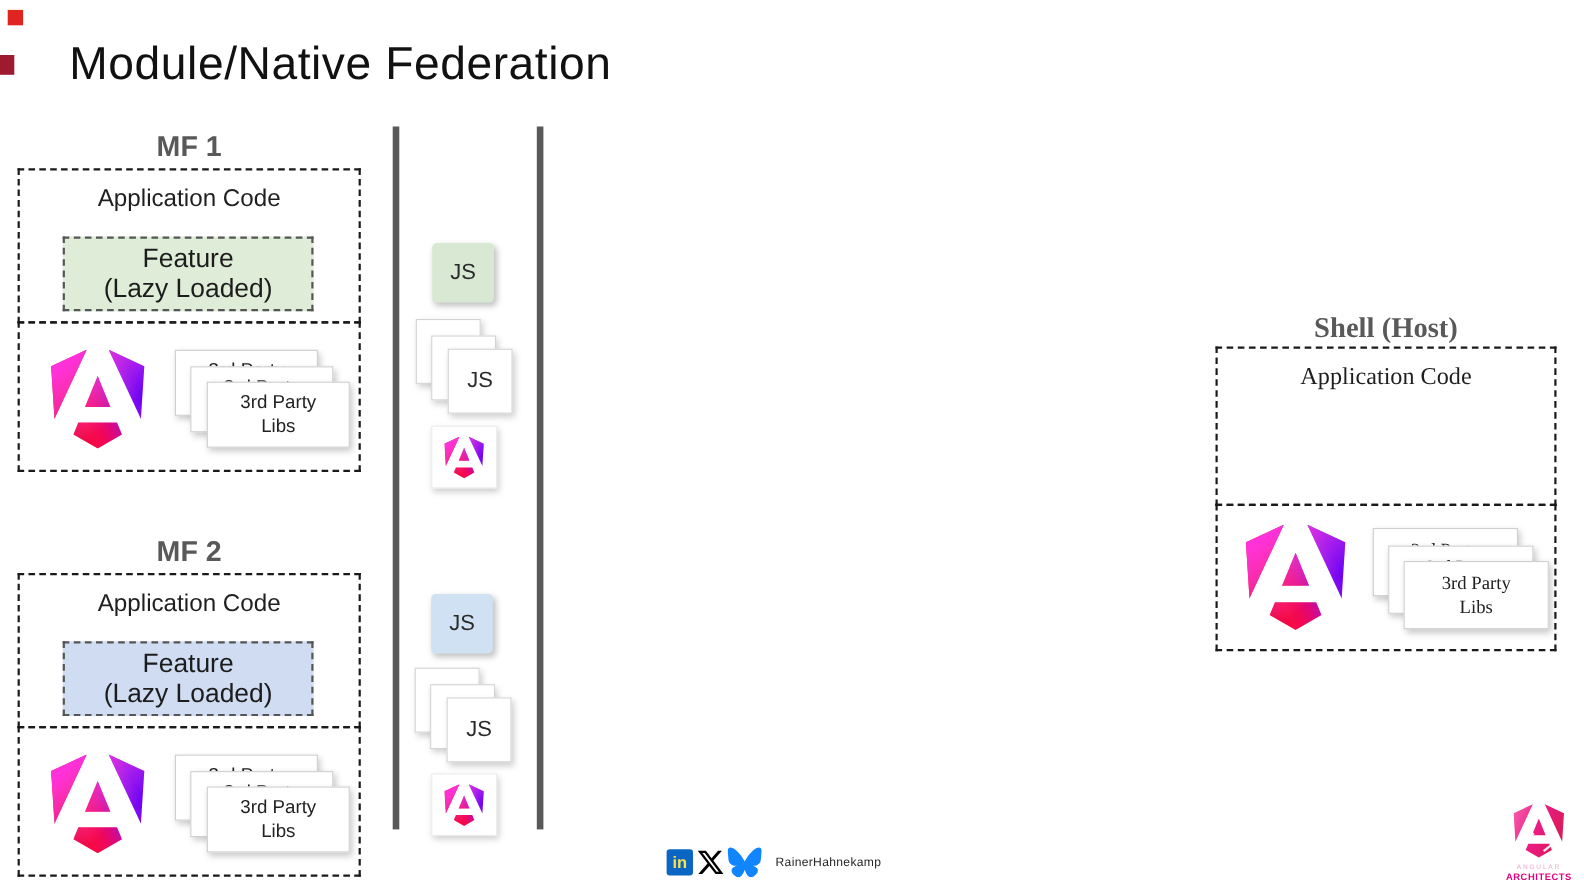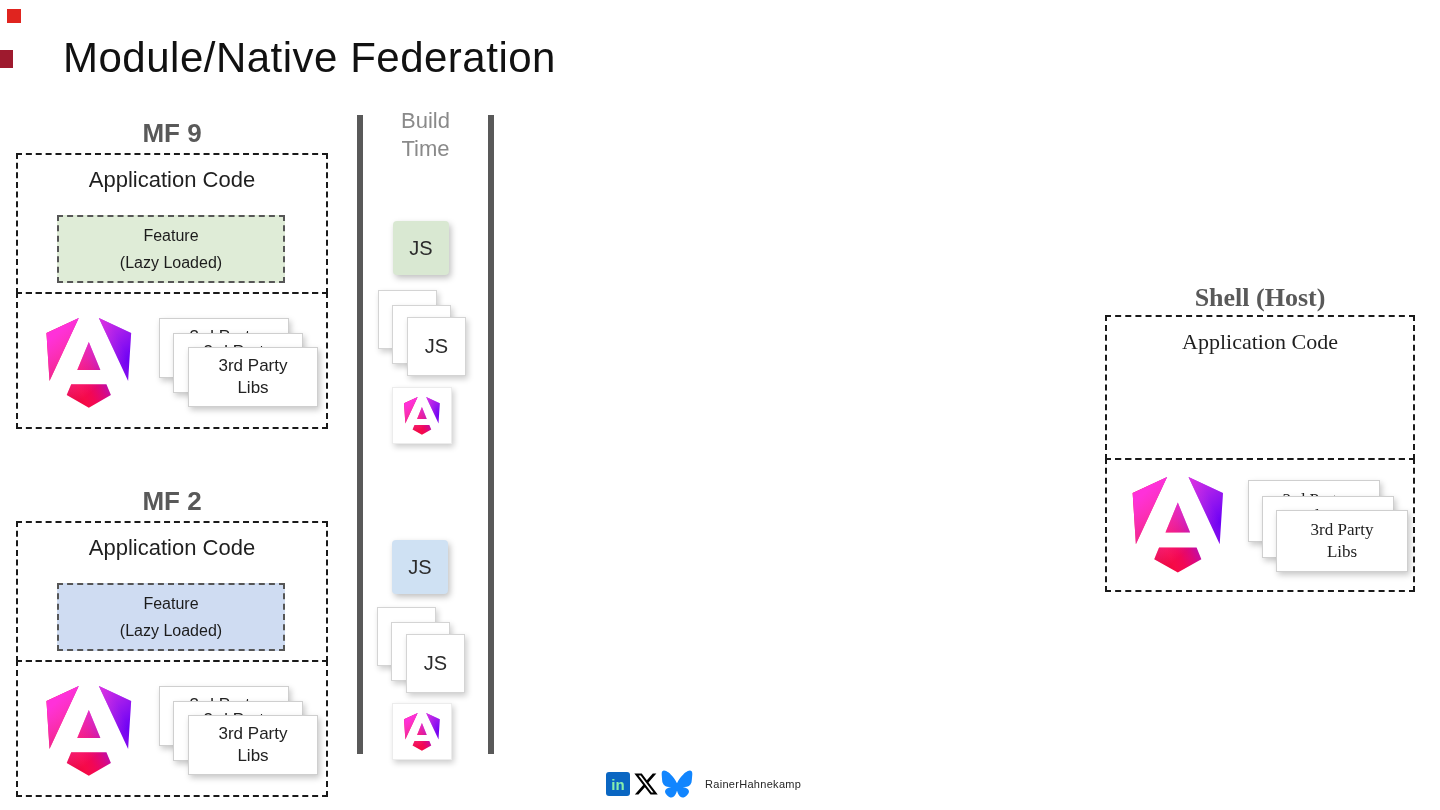--- a/index.html
+++ b/index.html
@@ -18,21 +18,21 @@
   
   .mf{position:absolute;left:16px;width:312px;}
   .mf1{top:118px;} .mf2{top:441px;margin-top:45px;}
   .group-label{height:33px;text-align:center;font-size:26px;font-weight:700;color:#595959;}
   .dashed-box{position:absolute;left:0;width:312px;border:2px dashed #1a1a1a;box-sizing:border-box;background:#fff00000;}
   .mf .app-box{top:35px;height:141px;}
   .mf .libs-box{top:174px;height:137px;}
   .app-code-label{margin-top:12px;text-align:center;font-size:22px;color:#1f1f1f;}
   .feature-box{position:absolute;left:39px;top:60px;width:228px;height:68px;border:2px dashed #565656;
                box-sizing:border-box;display:flex;flex-direction:column;justify-content:center;
-               text-align:center;font-size:16px;line-height:27px;color:#1c1c1c;}
+               text-align:center;font-size:24px;line-height:27px;color:#1c1c1c;}
   .fill-green{background:#dfecd7;}
   .fill-blue{background:#cfdcf2;}
 
   .ng-logo{position:absolute;left:27px;top:24px;width:88px;height:90px;}
   .card-stack{position:absolute;left:141px;top:24px;width:160px;height:92px;}
   .lib-card{position:absolute;width:128px;height:58px;background:#fff;border:1px solid #cfcfcf;
             box-shadow:2px 3px 6px rgba(0,0,0,.22);display:flex;flex-direction:column;justify-content:center;
             text-align:center;font-size:17px;line-height:22px;color:#222;}
   .lc0{left:0;top:0;} .lc1{left:14px;top:15px;} .lc2{left:29px;top:29px;}
 
@@ -61,21 +61,21 @@
   .shell .group-label{height:32px;}
   .shell .app-box{top:32px;height:145px;width:310px;}
   .shell .libs-box{top:175px;height:134px;width:310px;}
   .shell .ng-logo{left:24px;top:17px;width:94px;height:96px;}
   .shell .card-stack{left:141px;top:20px;}
   .shell .lib-card{width:130px;height:60px;}
   .shell .lc1{left:14px;top:16px;} .shell .lc2{left:28px;top:30px;}
 
   
   .footer{position:absolute;left:606px;top:769px;height:30px;display:flex;align-items:center;}
-  .li-icon{width:24px;height:24px;border-radius:3px;background:#0a66c2;color:#86efac;font-weight:700;
+  .li-icon{width:24px;height:24px;border-radius:3px;background:#0a66c2;color:#fde047;font-weight:700;
            font-size:15px;display:flex;align-items:center;justify-content:center;margin-right:3px;}
   .x-icon svg{width:26px;height:26px;display:block;}
   .bsky-icon svg{width:32px;height:28px;display:block;margin-left:2px;}
   .handle{margin-left:12px;font-size:11px;color:#262626;letter-spacing:.3px;}
 
   
   .brand{position:absolute;left:1364px;top:731px;width:70px;text-align:center;}
   .brand .shield{width:46px;height:49px;}
   .brand .sparkle{position:absolute;background:#fff;}
   .sp1{left:18px;top:30px;width:14px;height:2px;transform:rotate(-38deg);opacity:.9;}
@@ -114,21 +114,21 @@
       </g>
     </defs>
   </svg>
 
   <div class="accent accent-top"></div>
   <div class="accent accent-bottom"></div>
 
   <h1 class="page-title">Module/Native Federation</h1>
 
   <section class="mf mf1">
-    <div class="group-label">MF 9</div>
+    <div class="group-label">MF 1</div>
     <div class="dashed-box app-box">
       <div class="app-code-label">Application Code</div>
       <div class="feature-box fill-green">
         <div>Feature</div>
         <div>(Lazy Loaded)</div>
       </div>
     </div>
     <div class="dashed-box libs-box">
       <svg class="ng-logo" viewBox="0 0 223 236">
           <use href="#ng-shield"></use>
@@ -175,24 +175,20 @@
         <div class="lib-card lc2">
           <div>3rd Party</div>
           <div>Libs</div>
         </div>
       </div>
     </div>
   </section>
 
   <div class="vbar vbar-left"></div>
   <div class="vbar vbar-right"></div>
-  <div class="build-label">
-    <div>Build</div>
-    <div>Time</div>
-  </div>
 
   <div class="js-card js-green">JS</div>
   <div class="js-stack stack1">
     <div class="scard sc0"></div>
     <div class="scard sc1"></div>
     <div class="scard sc2">JS</div>
   </div>
   <div class="ng-card ng-card1">
     <svg viewBox="0 0 223 236">
         <use href="#ng-shield"></use>
@@ -245,14 +241,23 @@
         </svg>
     </div>
     <div class="bsky-icon">
       <svg viewBox="0 0 600 530">
           <path fill="#1185fe" d="m135.72 44.03c66.496 49.921 138.02 151.14 164.28 205.46 26.262-54.316 97.782-155.54 164.28-205.46 47.98-36.021 125.72-63.892 125.72 24.795 0 17.712-10.155 148.79-16.111 170.07-20.703 73.984-96.144 92.854-163.25 81.433 117.3 19.964 147.14 86.092 82.697 152.22-122.39 125.59-175.91-31.511-189.63-71.766-2.514-7.3797-3.6904-10.832-3.7077-7.8964-0.0174-2.9357-1.1937 0.51669-3.7077 7.8964-13.714 40.255-67.233 197.36-189.63 71.766-64.444-66.128-34.605-132.26 82.697-152.22-67.108 11.421-142.55-7.4491-163.25-81.433-5.9562-21.282-16.111-152.36-16.111-170.07 0-88.687 77.742-60.816 125.72-24.795z"></path>
         </svg>
     </div>
     <div class="handle">RainerHahnekamp</div>
   </div>
 
+  <div class="brand">
+    <svg class="shield" viewBox="0 0 223 236">
+        <use href="#shieldPath" fill="url(#aaG)"></use>
+      </svg>
+    <div class="sparkle sp1"></div>
+    <div class="sparkle sp2"></div>
+    <div class="brand-l1">ANGULAR</div>
+    <div class="brand-l2">ARCHITECTS</div>
+  </div>
 
 </div>
 
 </body></html>

